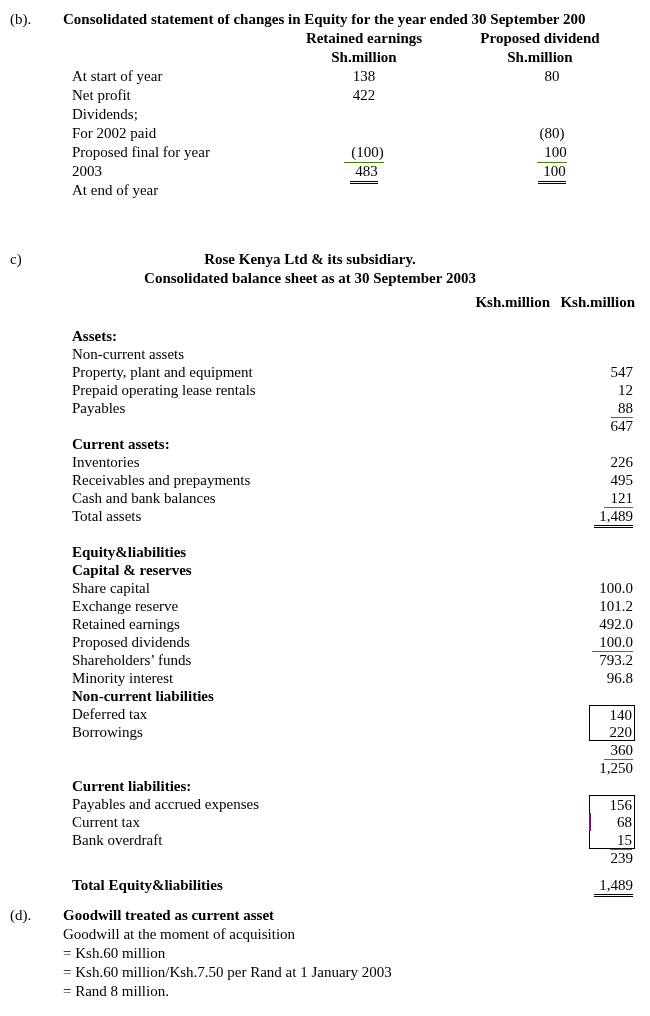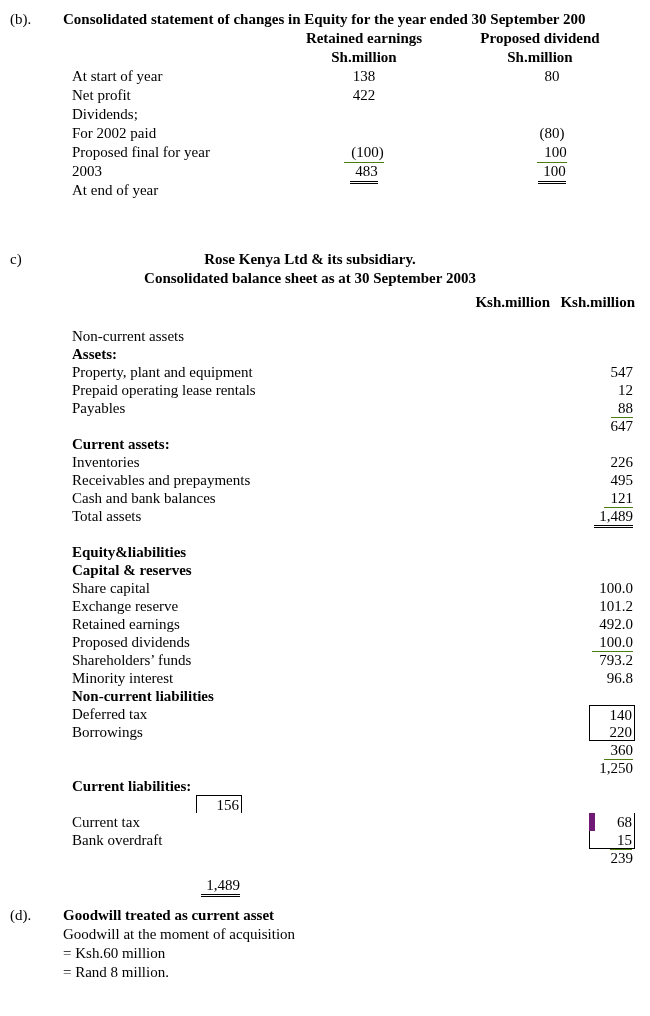--- a/index.html
+++ b/index.html
@@ -39,21 +39,21 @@
   .c-colA { flex: 0 0 85px; text-align: right; }
   .c-colB { flex: 0 0 85px; text-align: right; }
   #sc-rows { margin-top: 16px; }
   .c-row { display: flex; padding-left: 62px; padding-right: 15px;
            line-height: 18px; height: 18px; }
   .c-label { flex: 1; }
   .gap-before { margin-top: 9px; }
   .cell { display: block; margin-left: auto; width: 46px; height: 18px;
           text-align: right; padding-right: 2px; }
   .box-top    { border: 1px solid #000; border-bottom: none; }
-  .box-middle { border-left: 6px solid #701a75; border-right: 1px solid #000; }
+  .box-middle { border-left: 2px solid #701a75; border-right: 1px solid #000; }
   .box-bottom { border-left: 1px solid #000; border-right: 1px solid #000;
                 border-bottom: 1px solid #000; }
 
   
   .sec-d { margin-top: 12px; line-height: 19px; }
   .d-title-row { display: flex; }
   .d-title { font-weight: bold; }
   .d-line { padding-left: 53px; }
 </style>
 </head>
@@ -123,34 +123,34 @@
     <div class="c-title-row">
       <div class="c-title">Consolidated balance sheet as at 30 September 2003</div>
     </div>
     <div class="c-head-row">
       <span class="c-head-spacer"></span>
       <span class="c-colA">Ksh.million</span>
       <span class="c-colB">Ksh.million</span>
     </div>
     <div id="sc-rows">
         <div class="c-row">
+          <span class="c-label bold">Assets:</span>
+          <span class="c-colA"></span>
+          <span class="c-colB">
+            <span class="cell"></span>
+          </span>
+        </div>
+        <div class="c-row">
           <span class="c-label">Non-current assets</span>
           <span class="c-colA"></span>
           <span class="c-colB">
             <span class="cell"></span>
           </span>
         </div>
         <div class="c-row">
-          <span class="c-label bold">Assets:</span>
-          <span class="c-colA"></span>
-          <span class="c-colB">
-            <span class="cell"></span>
-          </span>
-        </div>
-        <div class="c-row">
           <span class="c-label">Property, plant and equipment</span>
           <span class="c-colA"></span>
           <span class="c-colB">
             <span class="cell"><span class="num">547</span></span>
           </span>
         </div>
         <div class="c-row">
           <span class="c-label">Prepaid operating lease rentals</span>
           <span class="c-colA"></span>
           <span class="c-colB">
@@ -305,20 +305,21 @@
           </span>
         </div>
         <div class="c-row">
           <span class="c-label bold">Current liabilities:</span>
           <span class="c-colA"></span>
           <span class="c-colB">
             <span class="cell"></span>
           </span>
         </div>
         <div class="c-row">
+          <span class="c-label">Payables and accrued expenses</span>
           <span class="c-colA"></span>
           <span class="c-colB">
             <span class="cell box-top"><span class="num">156</span></span>
           </span>
         </div>
         <div class="c-row">
           <span class="c-label">Current tax</span>
           <span class="c-colA"></span>
           <span class="c-colB">
             <span class="cell box-middle"><span class="num">68</span></span>
@@ -332,33 +333,35 @@
           </span>
         </div>
         <div class="c-row">
           <span class="c-label"></span>
           <span class="c-colA"></span>
           <span class="c-colB">
             <span class="cell"><span class="num">239</span></span>
           </span>
         </div>
         <div class="c-row gap-before">
+          <span class="c-label bold">Total Equity&amp;liabilities</span>
           <span class="c-colA"></span>
           <span class="c-colB">
             <span class="cell"><span class="num uu">1,489</span></span>
           </span>
         </div>
       </div>
   </section>
 
   <section class="sec-d">
     <div class="d-title-row">
       <span class="sec-label">(d).</span>
       <span class="d-title">Goodwill treated as current asset</span>
     </div>
     <div id="sd-lines">
         <div class="d-line">Goodwill at the moment of acquisition</div>
         <div class="d-line">= Ksh.60 million</div>
+        <div class="d-line">= Ksh.60 million/Ksh.7.50 per Rand at 1 January 2003</div>
         <div class="d-line">= Rand 8 million.</div>
       </div>
   </section>
 
 </div>
 
 </body></html>

